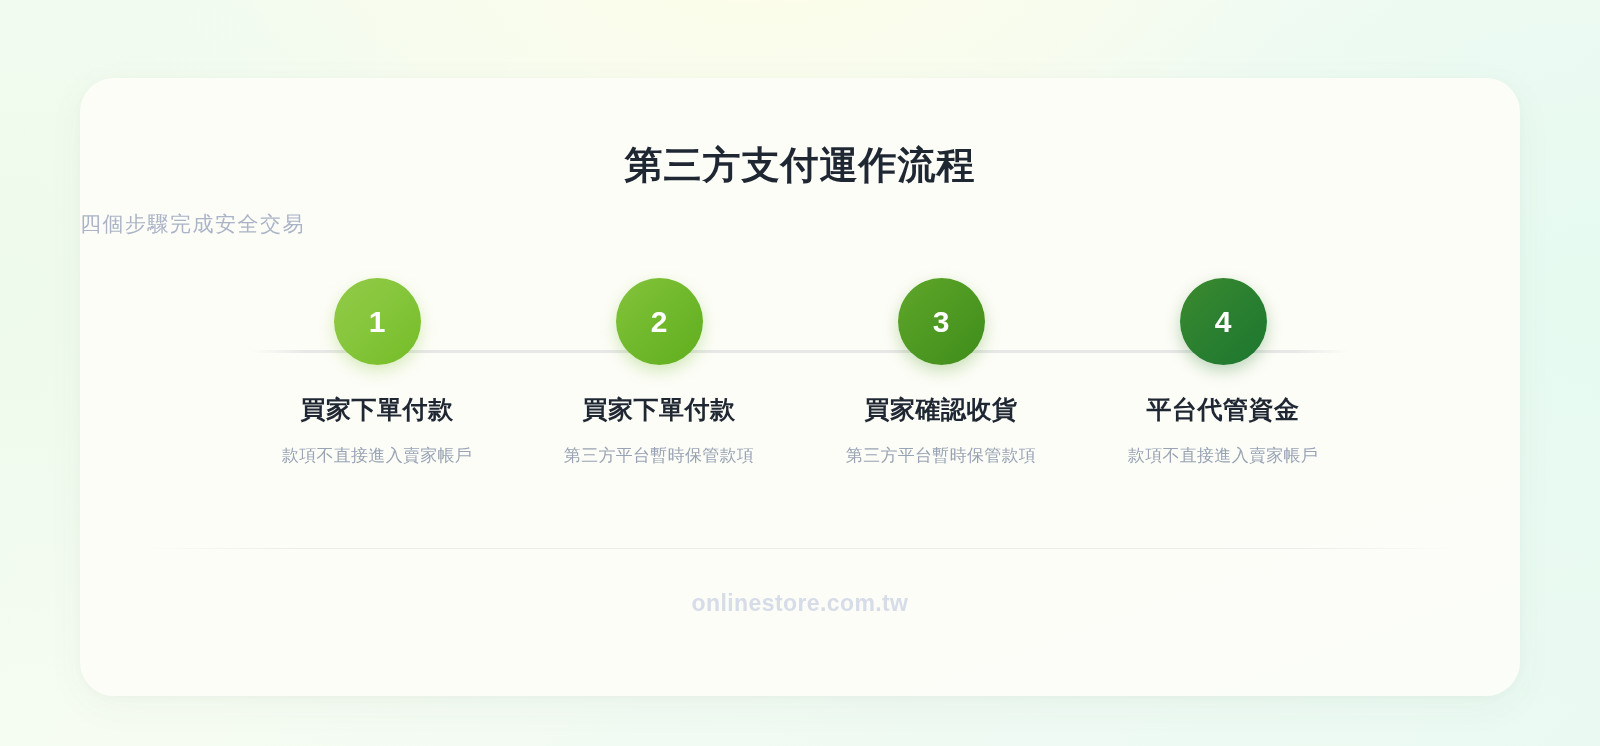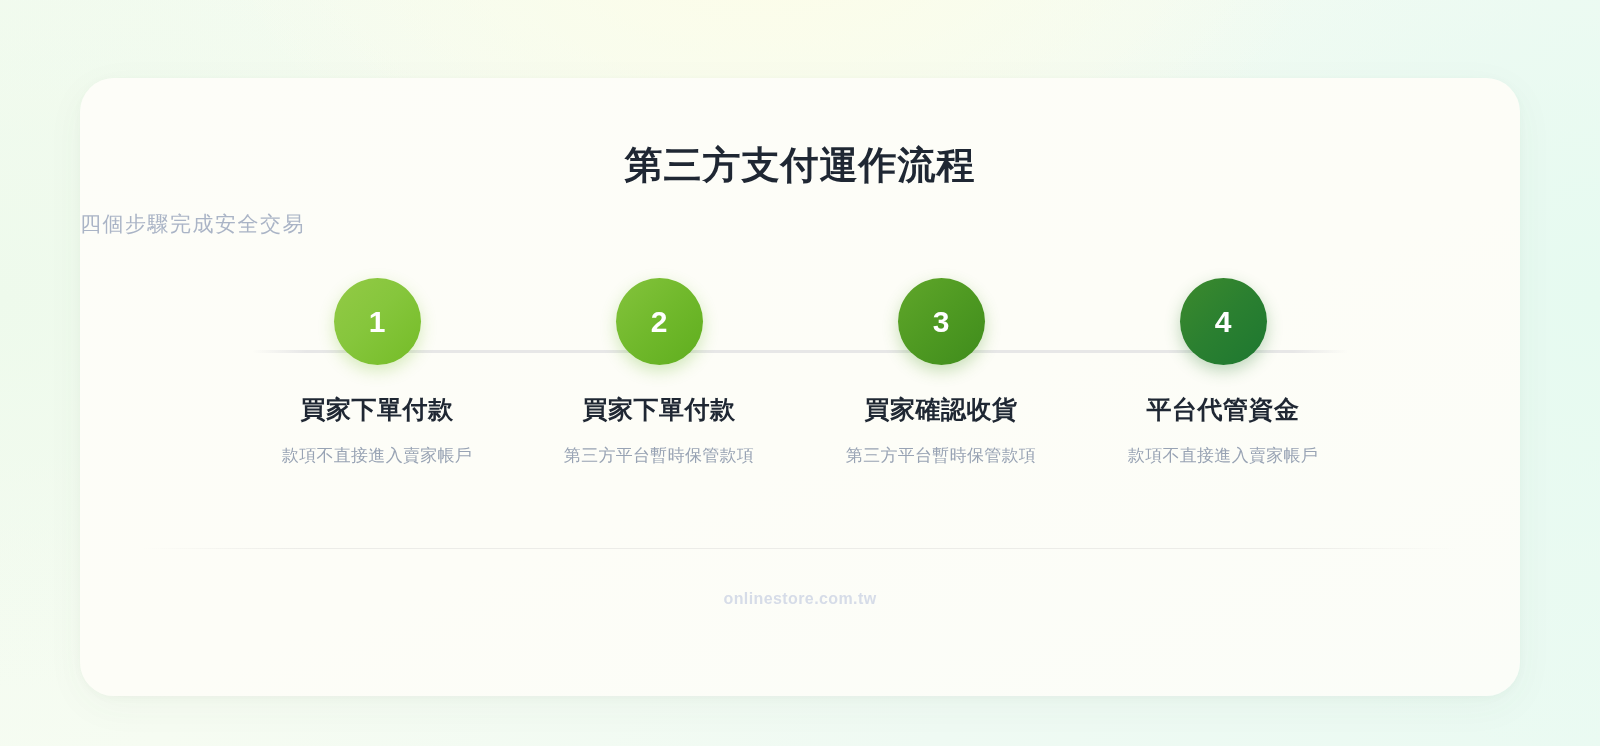--- a/index.html
+++ b/index.html
@@ -157,21 +157,21 @@
         #ecece8 88%,
         rgba(235,235,232,0) 100%);
   }
 
   #footer-brand {
     position: absolute;
     left: 0;
     top: 512px;
     width: 100%;
     text-align: center;
-    font-size: 16px;
+    font-size: 23px;
     font-weight: 700;
     letter-spacing: 0.4px;
     color: #d6dce8;
   }
 </style>
 </head>
 <body>
 
 <div id="card">
 

